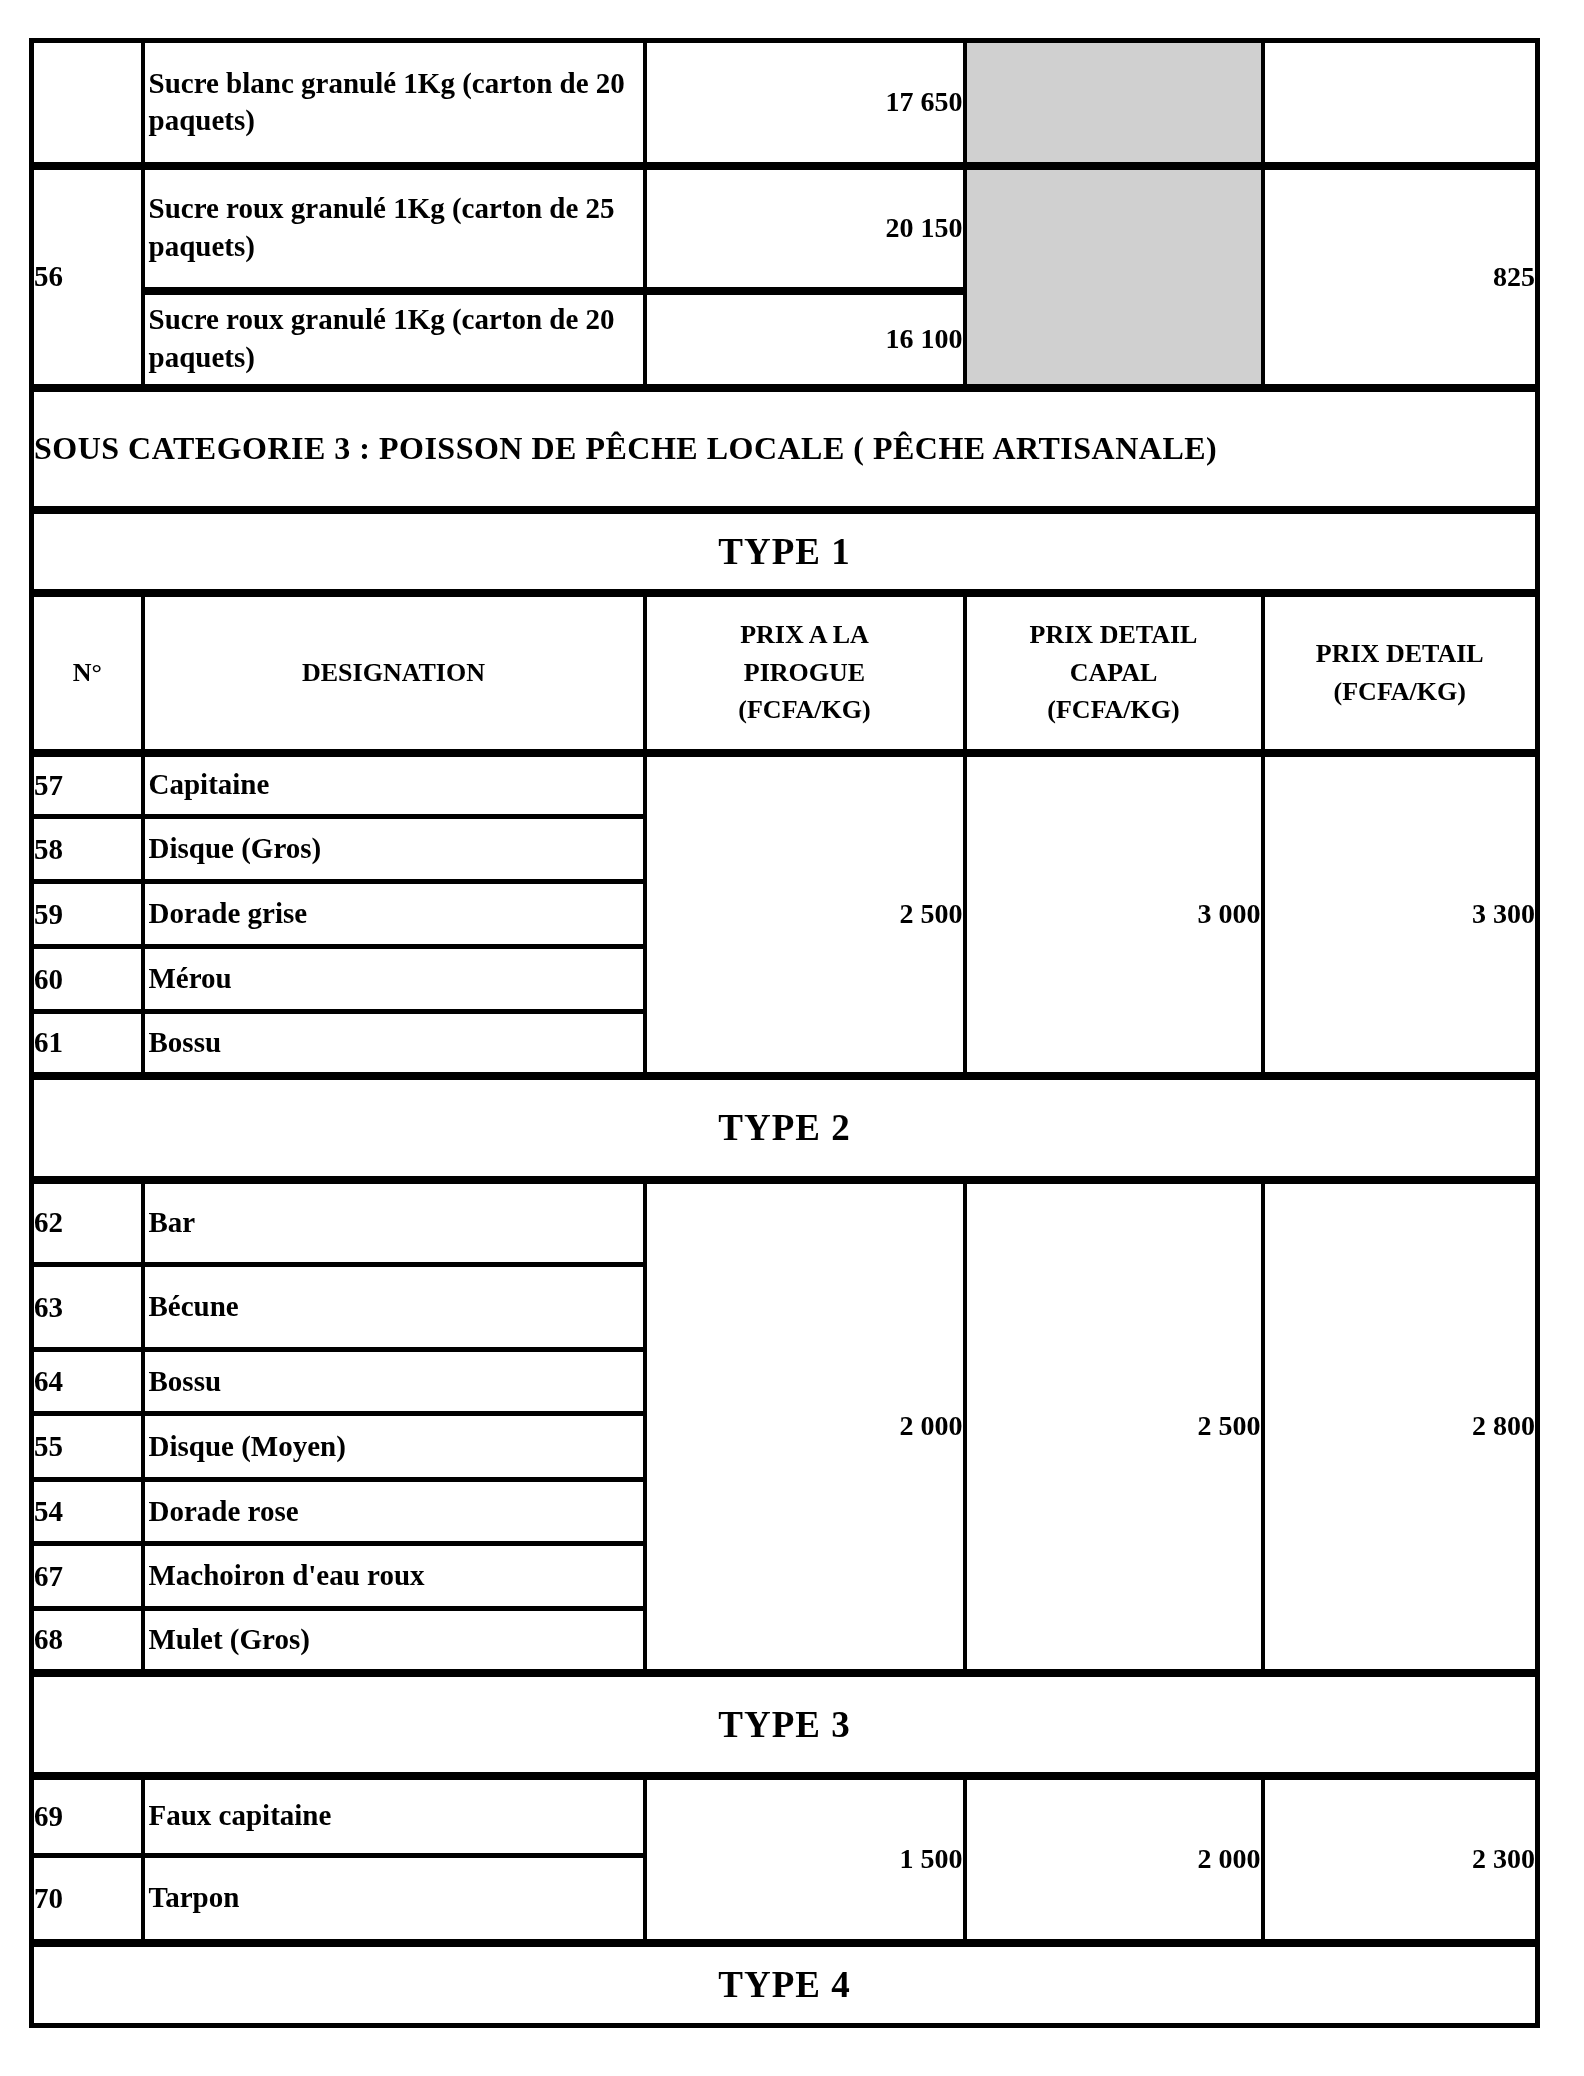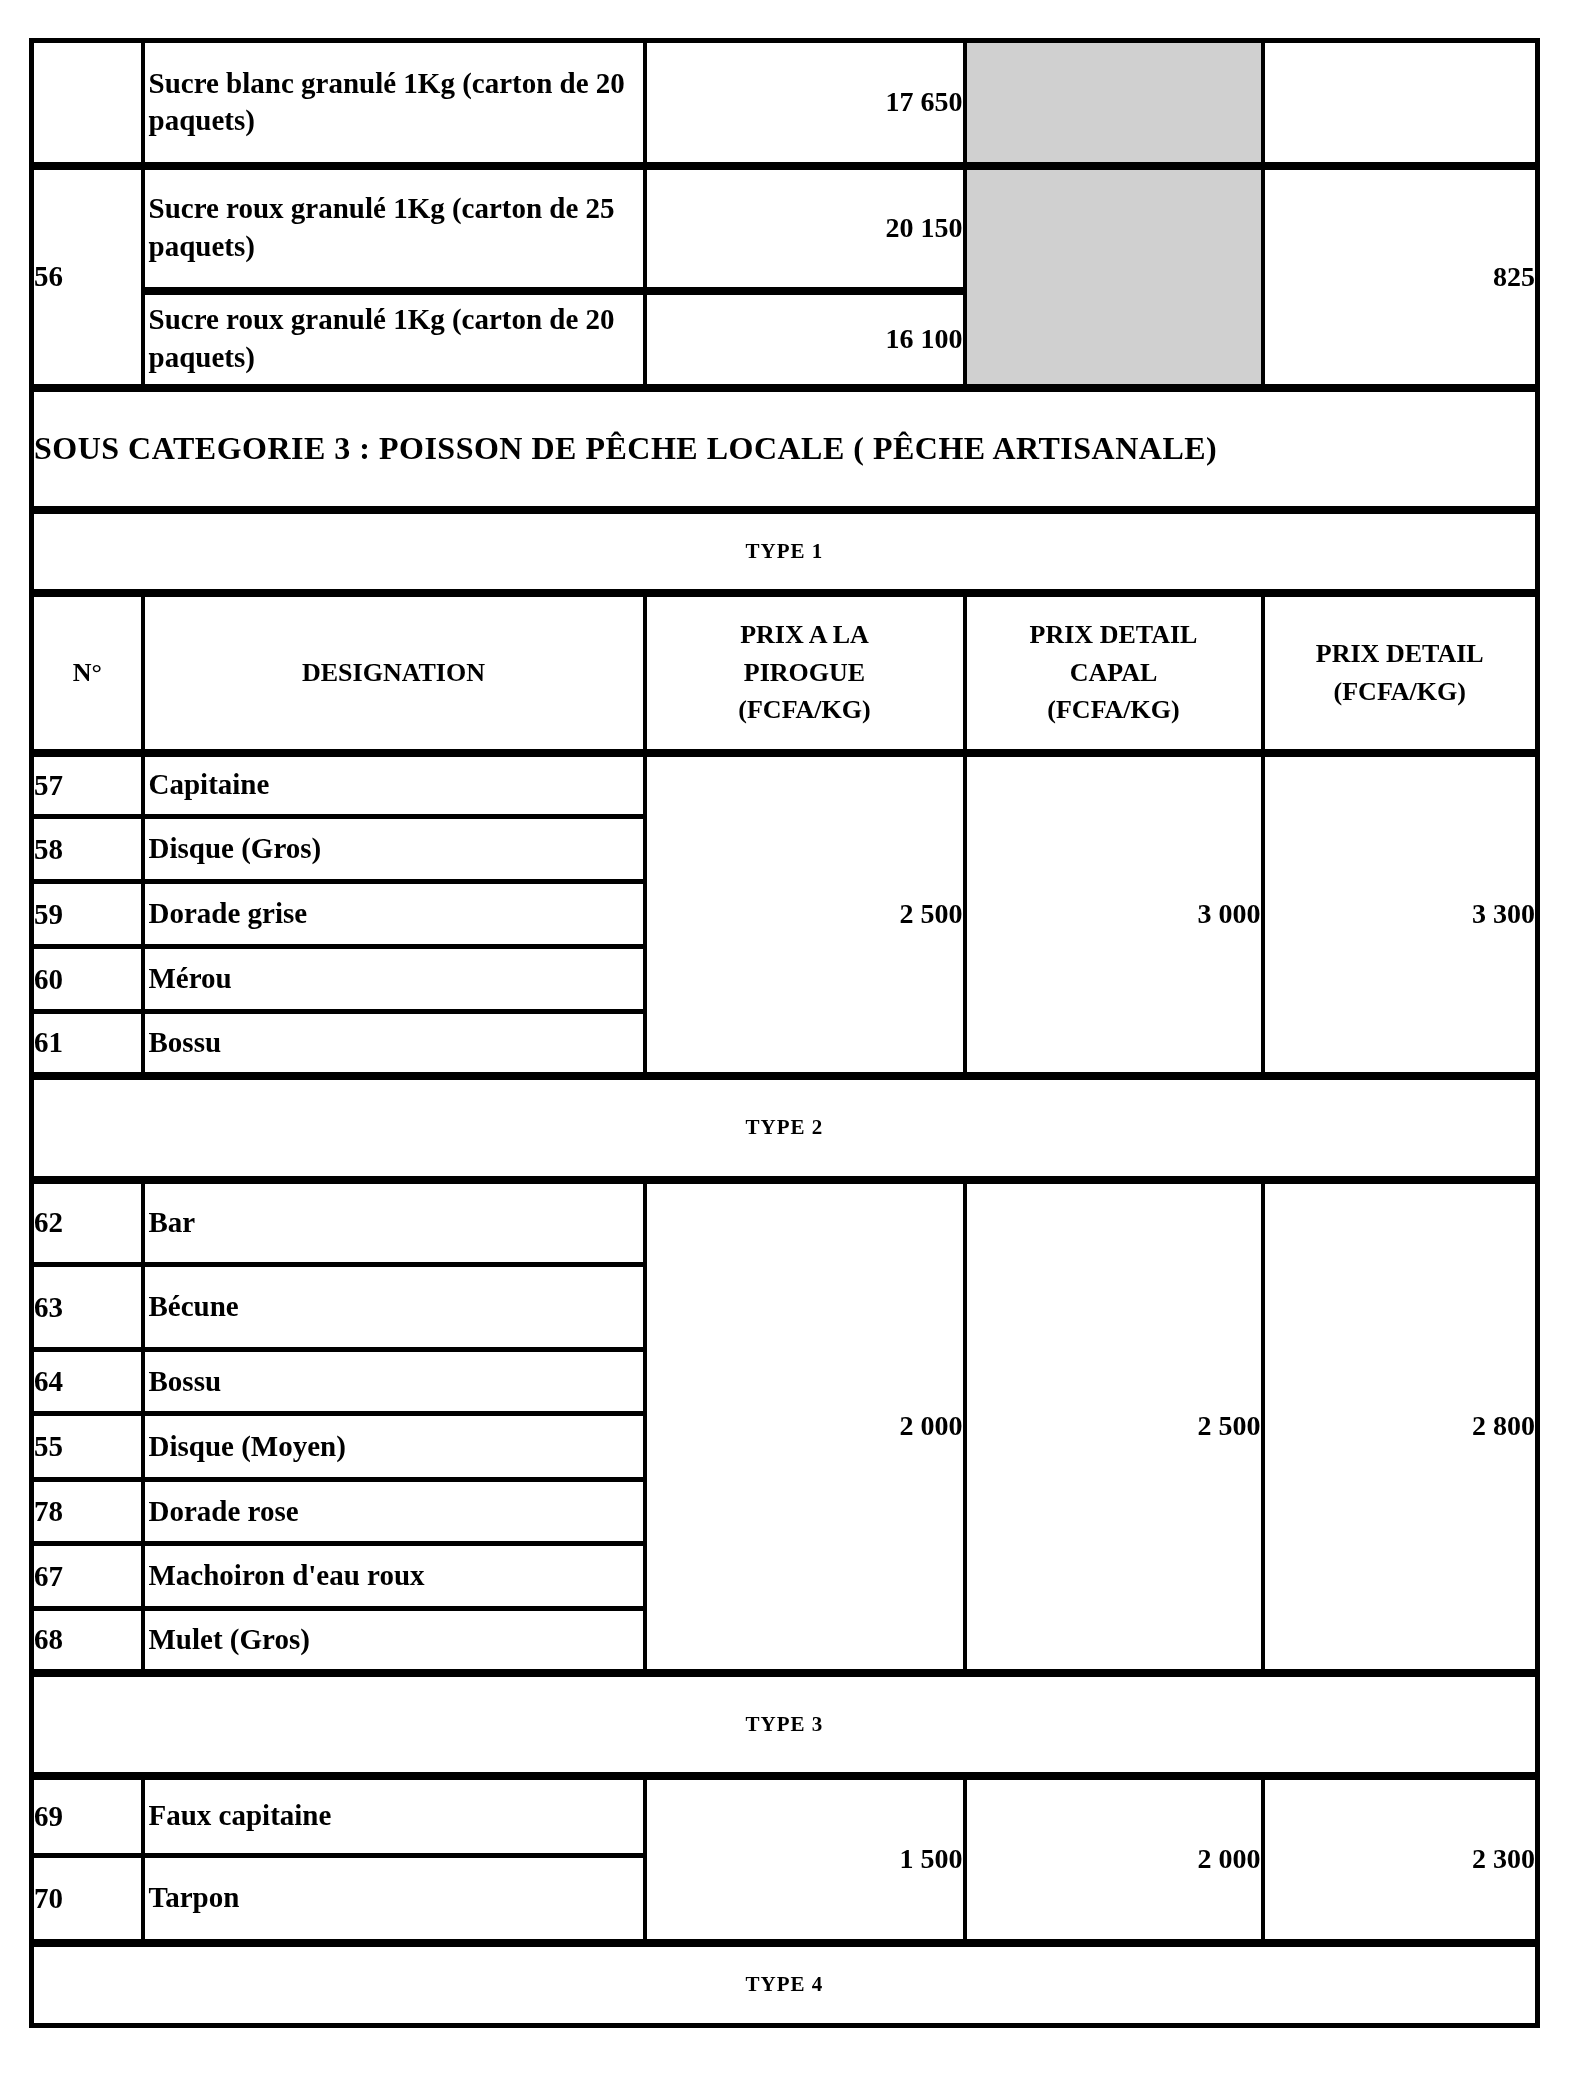--- a/index.html
+++ b/index.html
@@ -29,21 +29,21 @@
     vertical-align: middle;
     overflow: hidden;
   }
   tr.tt > td, tr.tt > th { border-top-width: 8px; }
   table.price-table { border: 5px solid #000; }
 
   .num  { text-align: left; font-size: 29px; }
   .des  { text-align: left; padding-left: 4px; padding-right: 10px; font-size: 29px; line-height: 1.3; }
   .val  { text-align: right; font-size: 28px; }
   .title { text-align: left; font-size: 32px; letter-spacing: 0.5px; }
-  .type  { text-align: center; font-size: 21px; letter-spacing: 1px; }
+  .type  { text-align: center; font-size: 37px; letter-spacing: 1px; }
   th.hd  { text-align: center; font-size: 26px; line-height: 1.45; white-space: pre-line; }
 </style>
 </head>
 <body style="background: rgb(255, 255, 255);">
 
 <table class="price-table">
   <colgroup>
     <col style="width:111px">
     <col style="width:502px">
     <col style="width:320px">
@@ -132,21 +132,21 @@
   </tr>
   <tr style="height:64px">
     <td class="num">64</td>
     <td class="des">Bossu</td>
   </tr>
   <tr style="height:66px">
     <td class="num">55</td>
     <td class="des">Disque (Moyen)</td>
   </tr>
   <tr style="height:64px">
-    <td class="num">78</td>
+    <td class="num">54</td>
     <td class="des">Dorade rose</td>
   </tr>
   <tr style="height:65px">
     <td class="num">67</td>
     <td class="des">Machoiron d'eau roux</td>
   </tr>
   <tr style="height:64px">
     <td class="num">68</td>
     <td class="des">Mulet (Gros)</td>
   </tr>

